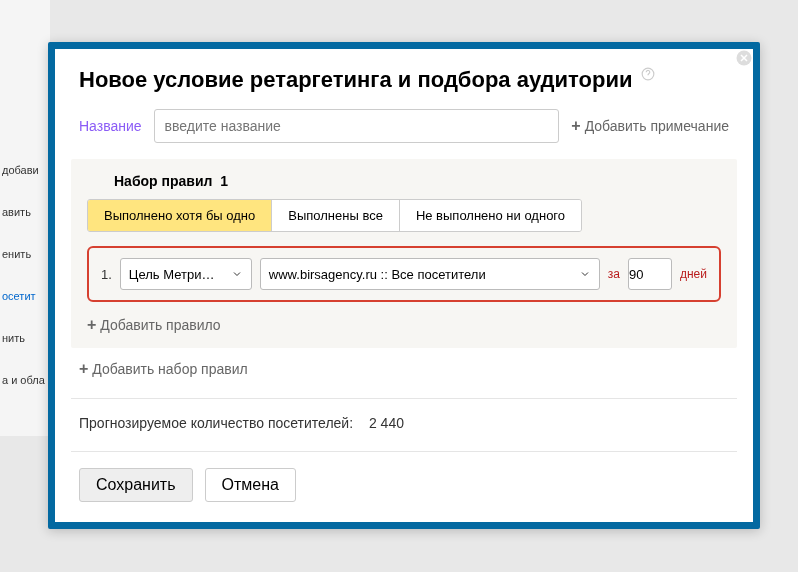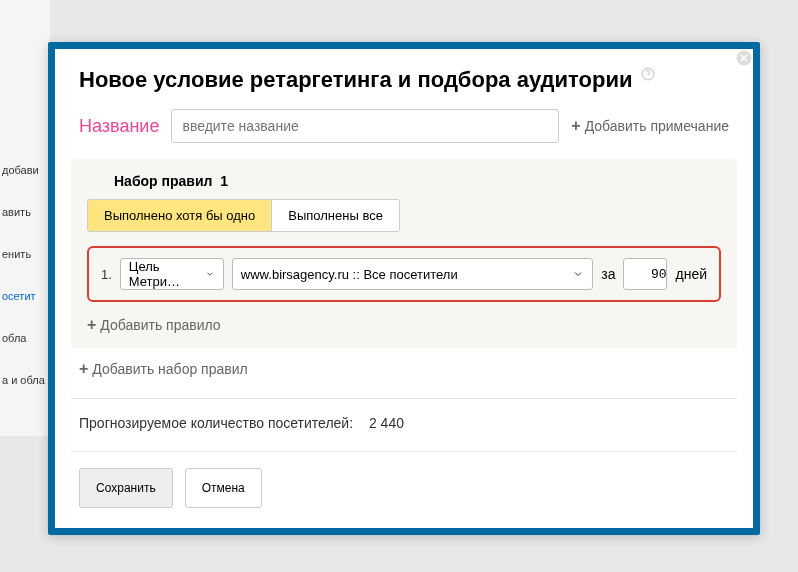--- a/index.html
+++ b/index.html
@@ -7,57 +7,57 @@
 .bg { position: absolute; inset: 0; background: #e8e8e8; }
 .bg-left { left: 0; top: 0; width: 50px; height: 436px; background: #f5f5f5; font-size: 11px; color: #333; padding: 4px 2px; }
 .bg-left div { margin-bottom: 30px; white-space: nowrap; overflow: hidden; }
 .modal { position: absolute; left: 48px; top: 42px; width: 712px; background: #fff; border: 7px solid #0369a1; border-radius: 2px; box-shadow: 0 2px 12px rgba(0,0,0,0.2); }
 .modal-close { position: absolute; right: -2px; top: -2px; width: 22px; height: 22px; cursor: pointer; color: #bbb; display: flex; align-items: center; justify-content: center; }
 .modal-close svg { width: 18px; height: 18px; }
 .modal-header { padding: 18px 24px 16px; }
 .modal-title { font-size: 22px; font-weight: bold; color: #000; display: inline; }
 .help-icon { display: inline-block; vertical-align: top; margin-left: 4px; color: #ccc; }
 .name-row { display: flex; align-items: center; padding: 0 24px 16px; gap: 12px; }
-.name-label { font-size: 18px; color: #ec4899; }
+.name-label { font-size: 14px; color: #8b5cf6; }
 .name-input { flex: 1; height: 34px; border: 1px solid #ccc; padding: 0 10px; font-size: 14px; color: #1d4ed8; border-radius: 3px; }
 .add-note { font-size: 14px; color: #666; cursor: pointer; display: flex; align-items: center; gap: 4px; }
 .plus { font-size: 16px; font-weight: bold; }
 .ruleset { background: #f7f6f3; margin: 0 16px 12px; padding: 14px 16px 14px; border-radius: 2px; }
 .ruleset-title { font-size: 14px; font-weight: bold; margin-bottom: 10px; padding-left: 27px; }
 .segments { display: flex; border: 1px solid #ccc; border-radius: 3px; overflow: hidden; width: fit-content; margin-bottom: 14px; }
 .segment { padding: 8px 16px; font-size: 13px; background: #fff; border-right: 1px solid #ccc; cursor: pointer; }
 .segment:last-child { border-right: none; }
 .segment.active { background: #ffe57f; }
 .rule-row { display: flex; align-items: center; gap: 8px; border: 2px solid #d64030; border-radius: 6px; padding: 10px 12px; margin-bottom: 14px; }
 .rule-num { font-size: 13px; color: #333; }
 .select-box { height: 32px; border: 1px solid #bbb; background: #fff; border-radius: 3px; display: flex; align-items: center; padding: 0 8px; font-size: 13px; cursor: pointer; justify-content: space-between; gap: 6px; }
-.select-type { width: 104px; }
+.select-type { width: 132px; }
 .select-goal { flex: 1; align-items: center; }
 .chev { width: 12px; height: 12px; }
-.period-label { font-size: 14px; color: #000000; }
-.period-input { width: 44px; height: 32px; border: 1px solid #bbb; border-radius: 3px; text-align: right; font-size: 13px; font-family: Liberation Mono, monospace; }
+.period-label { font-size: 12px; color: #b91c1c; }
+.period-input { width: 44px; height: 32px; border: 1px solid #bbb; border-radius: 3px; text-align: left; font-size: 13px; }
 .add-rule { font-size: 14px; color: #666; cursor: pointer; display: flex; align-items: center; gap: 4px; }
 .add-ruleset { font-size: 14px; color: #666; cursor: pointer; display: flex; align-items: center; gap: 4px; margin: 0 24px 20px; }
 .divider { border: none; border-top: 1px solid #e5e5e5; margin: 0 16px 16px; }
 .forecast { padding: 0 24px 20px; font-size: 14px; color: #333; }
 .forecast-value { font-weight: normal; margin-left: 12px; }
 .footer { padding: 0 24px 20px; display: flex; gap: 12px; }
-.btn { height: 40px; padding: 2px 16px; border: 1px solid #ccc; background: #fff; border-radius: 3px; font-size: 12px; cursor: pointer; }
+.btn { height: 34px; padding: 2px 16px; border: 1px solid #ccc; background: #fff; border-radius: 3px; font-size: 16px; cursor: pointer; }
 .btn-save { background: #eee; }
 </style>
 </head>
 <body>
 
 <div class="bg">
   <div class="bg-left">
     <div style="margin-top:160px">добави</div>
     <div>авить</div>
     <div>енить</div>
     <div style="color:#06c">осетит</div>
-    <div>обла</div>
+    <div>нить</div>
     <div>а и обла</div>
   </div>
 </div>
 
 <div class="modal">
   <div class="modal-close">
     <svg viewBox="0 0 24 24" fill="currentColor">
         <circle cx="12" cy="12" r="10" fill="#ddd"></circle>
         <path d="M8 8l8 8M16 8l-8 8" stroke="#fff" stroke-width="2"></path>
       </svg>
@@ -83,20 +83,21 @@
   </div>
 
   <div class="ruleset">
     <div class="ruleset-title">
       <span>Набор правил</span>&nbsp;&nbsp;<span>1</span>
     </div>
 
     <div class="segments">
       <div class="segment active">Выполнено хотя бы одно</div>
       <div class="segment">Выполнены все</div>
+      <div class="segment">Не выполнено ни одного</div>
     </div>
 
     <div class="rule-row">
       <span class="rule-num">1.</span>
       <div class="select-box select-type">
         <span>Цель Метри…</span>
         <svg class="chev" viewBox="0 0 24 24" fill="none" stroke="#333" stroke-width="2">
             <path d="M6 9l6 6 6-6"></path>
           </svg>
       </div>

